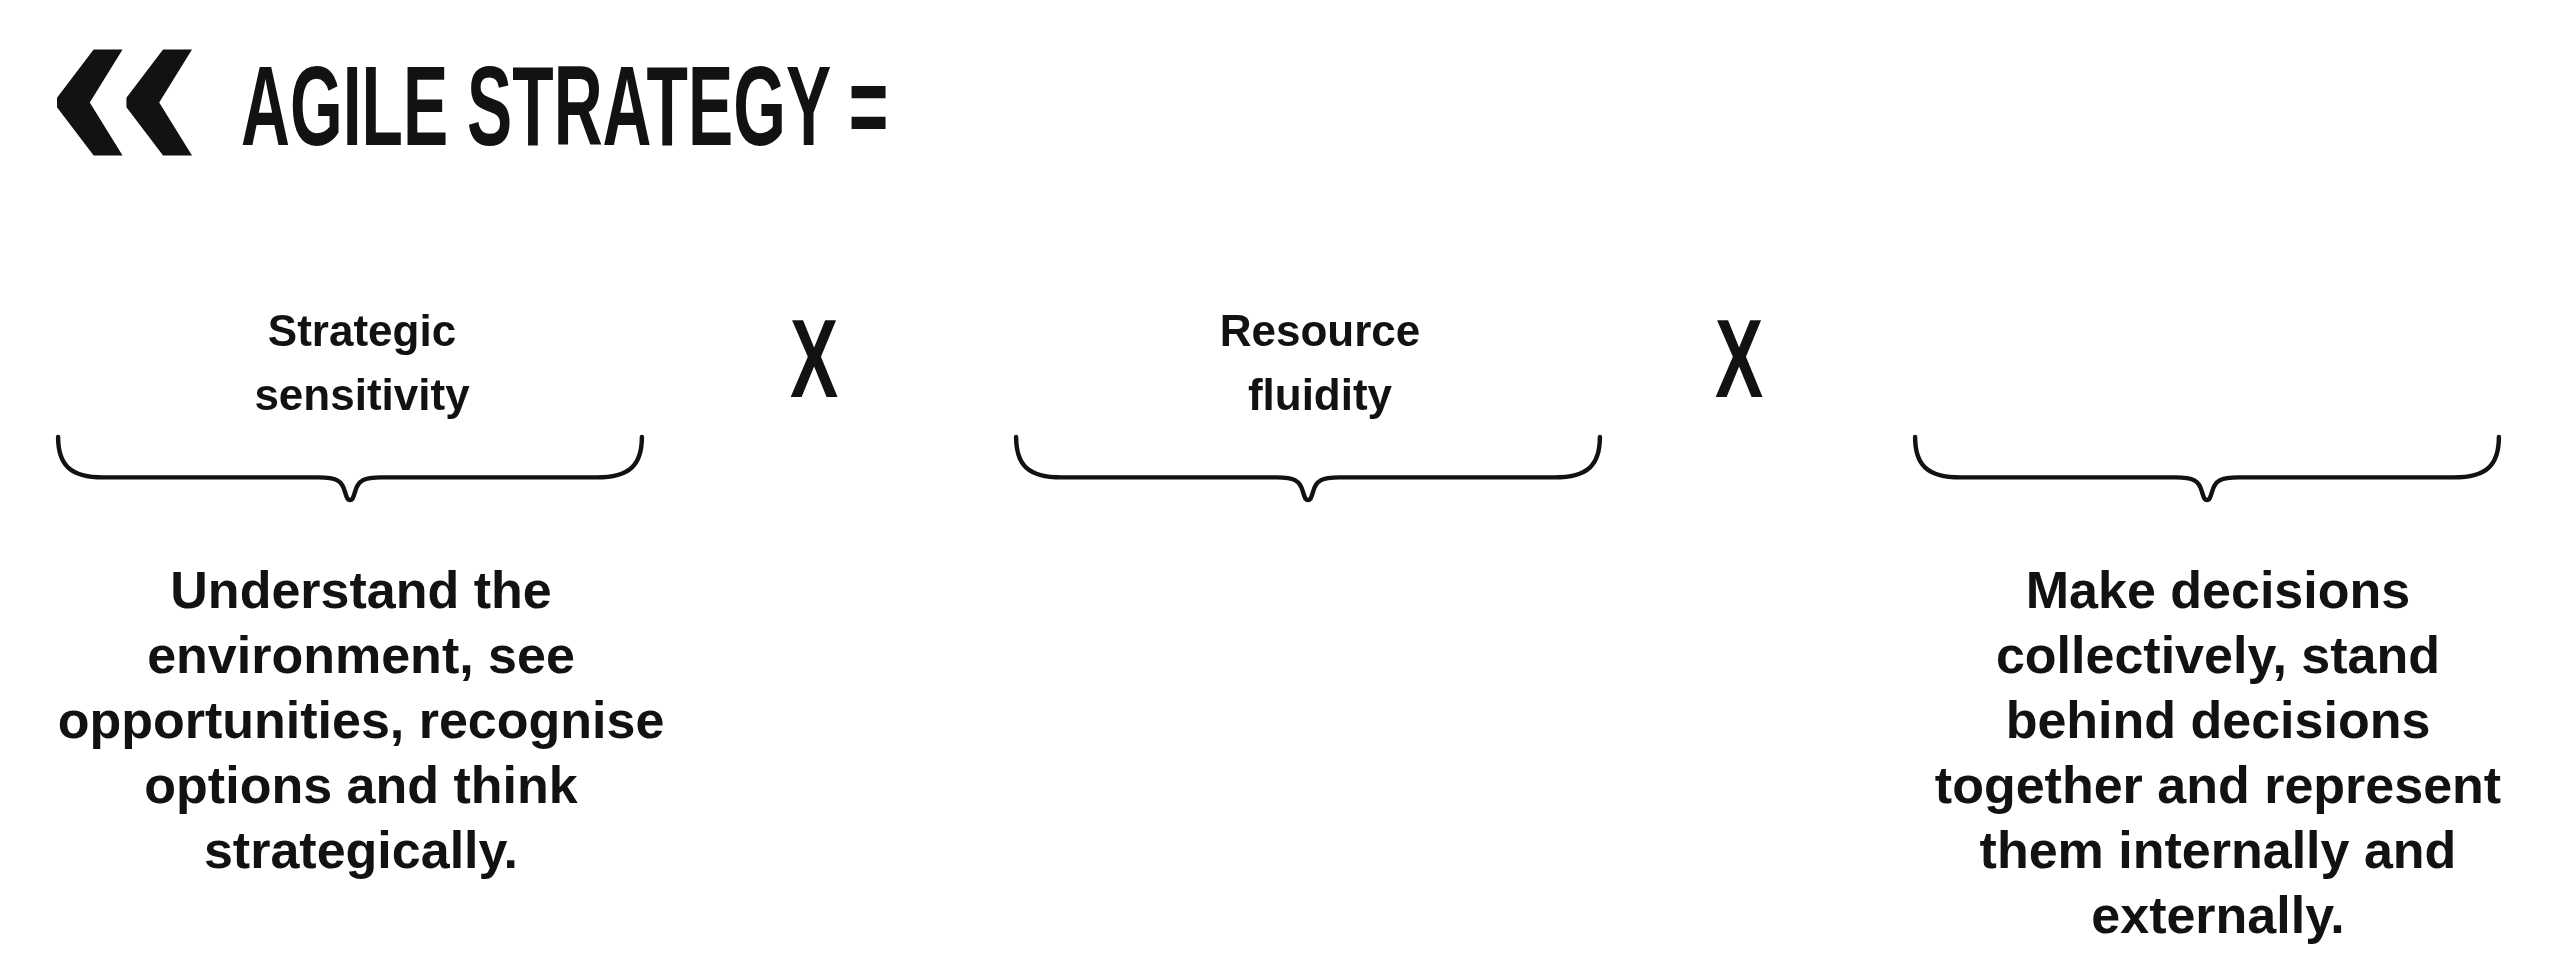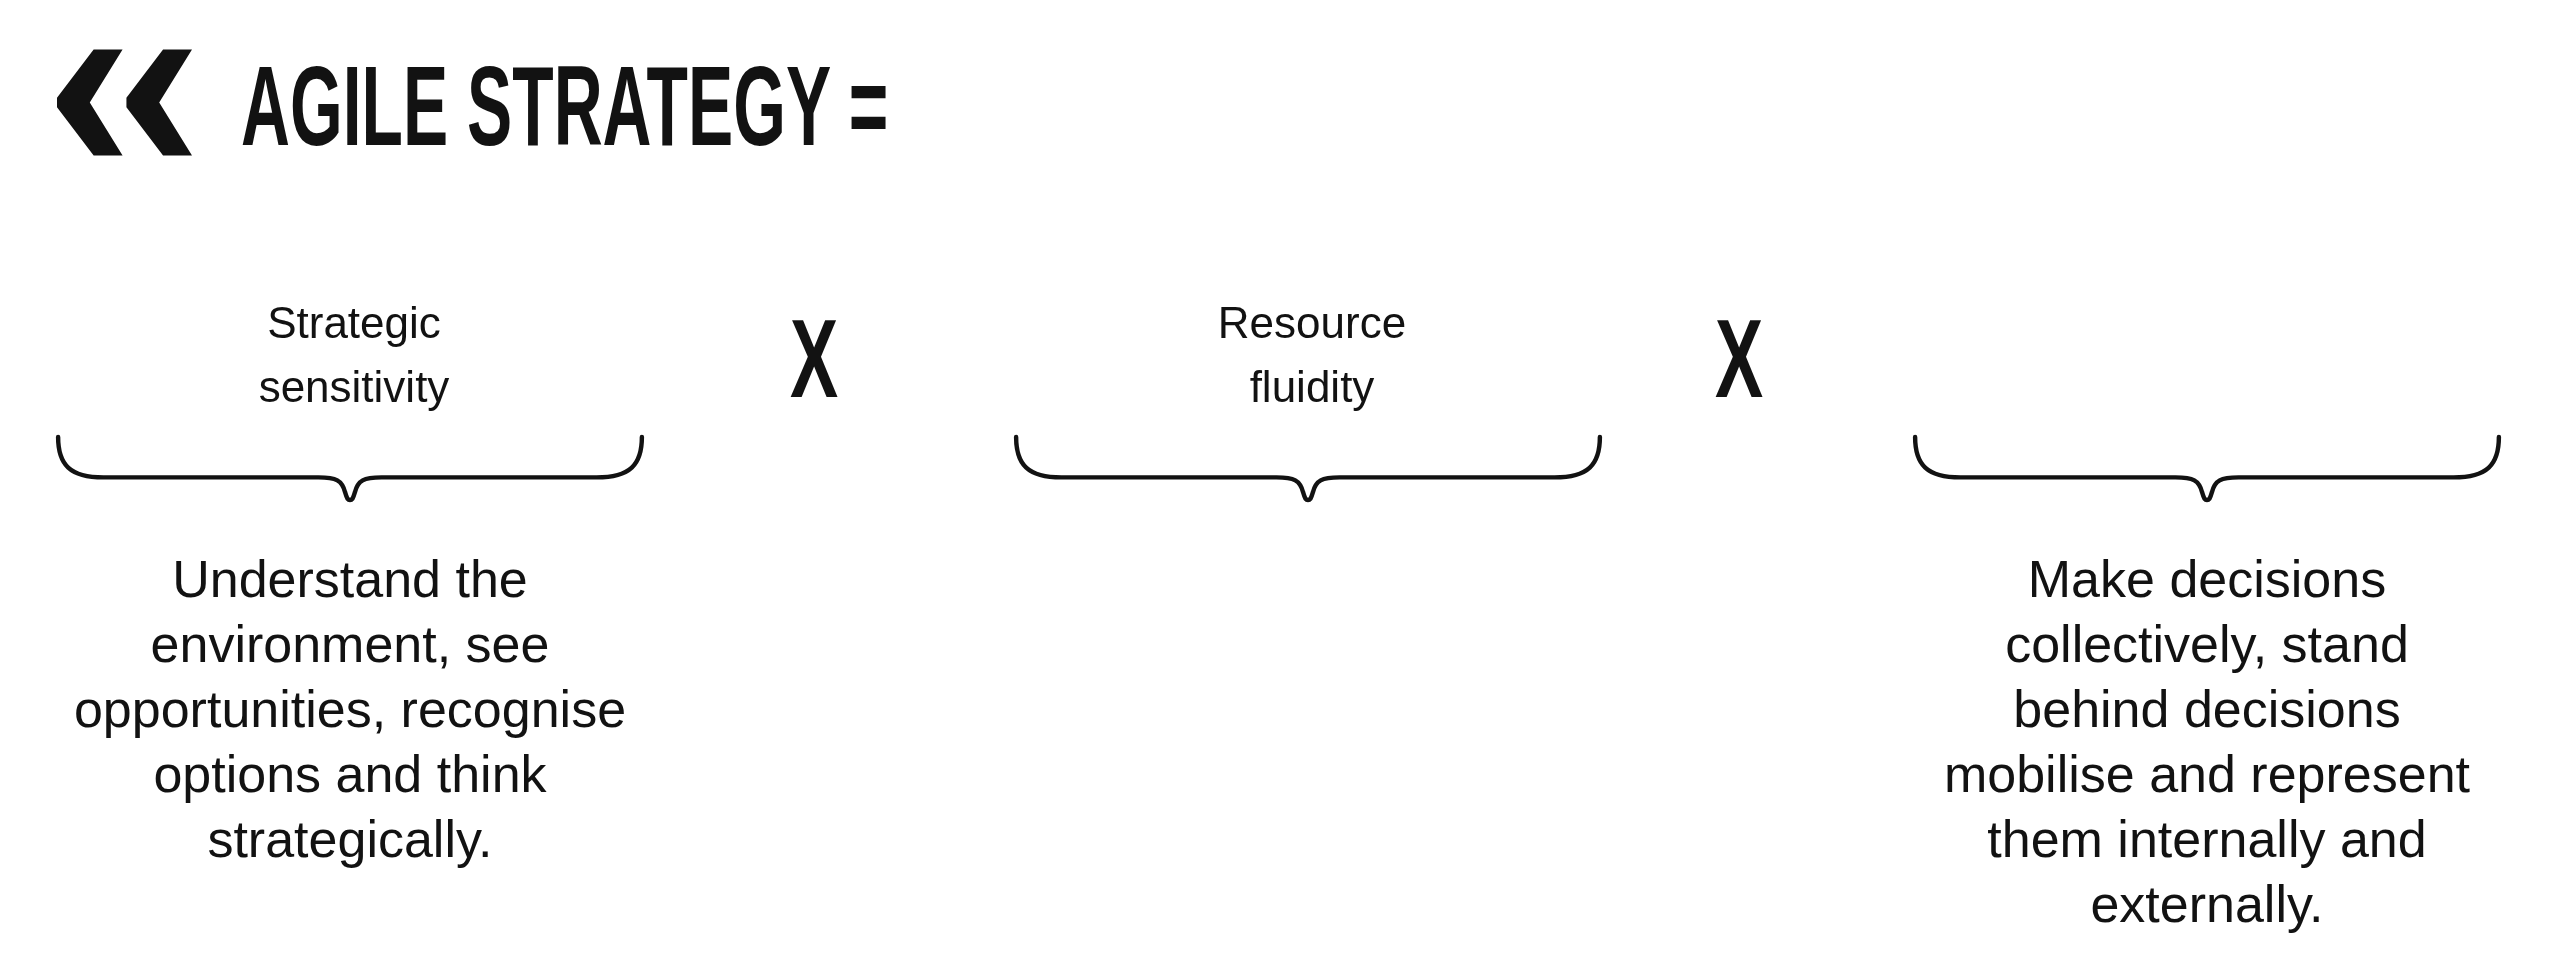--- a/index.html
+++ b/index.html
@@ -46,42 +46,42 @@
   }
   .term-1 { left: 23px; }
   .term-2 { left: 981px; }
   .term-3 { left: 1880px; }
 
   .term-heading {
     position: absolute;
     top: 287px;
     left: 0;
     width: 100%;
-    margin: 4px;
+    margin: 12px;
     font-size: 44px;
     line-height: 64px;
-    font-weight: normal;
+    font-weight: bold;
     white-space: pre-line;
   }
   .brace {
     position: absolute;
     top: 434px;
     left: 30px;
     width: 594px;
     height: 71px;
   }
   .term-desc {
     position: absolute;
     top: 547px;
     left: 0;
     width: 100%;
-    margin: 0;
+    margin: 11px;
     font-size: 52px;
     line-height: 65px;
-    font-weight: normal;
+    font-weight: bold;
     white-space: pre-line;
   }
 
   
   .op {
     position: absolute;
     top: 304px;
     width: 198px;
     height: 119px;
     text-align: center;
@@ -149,19 +149,19 @@
     <span class="op-inner">X</span>
   </div>
 
   <section class="term term-3">
     <svg class="brace" viewBox="0 0 600 72" xmlns="http://www.w3.org/2000/svg" aria-hidden="true">
       <path d="M 4,3 C 4,31 16,44 50,44 L 268,44 C 286,44 292,47 295,59 C 297,66 298,67 300,67 C 302,67 303,66 305,59 C 308,47 314,44 332,44 L 550,44 C 584,44 596,31 596,3"></path>
     </svg>
     <p class="term-desc">Make decisions
 collectively, stand
 behind decisions
-mobilise and represent
+together and represent
 them internally and
 externally.</p>
   </section>
 
 </div>
 
 
 </body></html>

